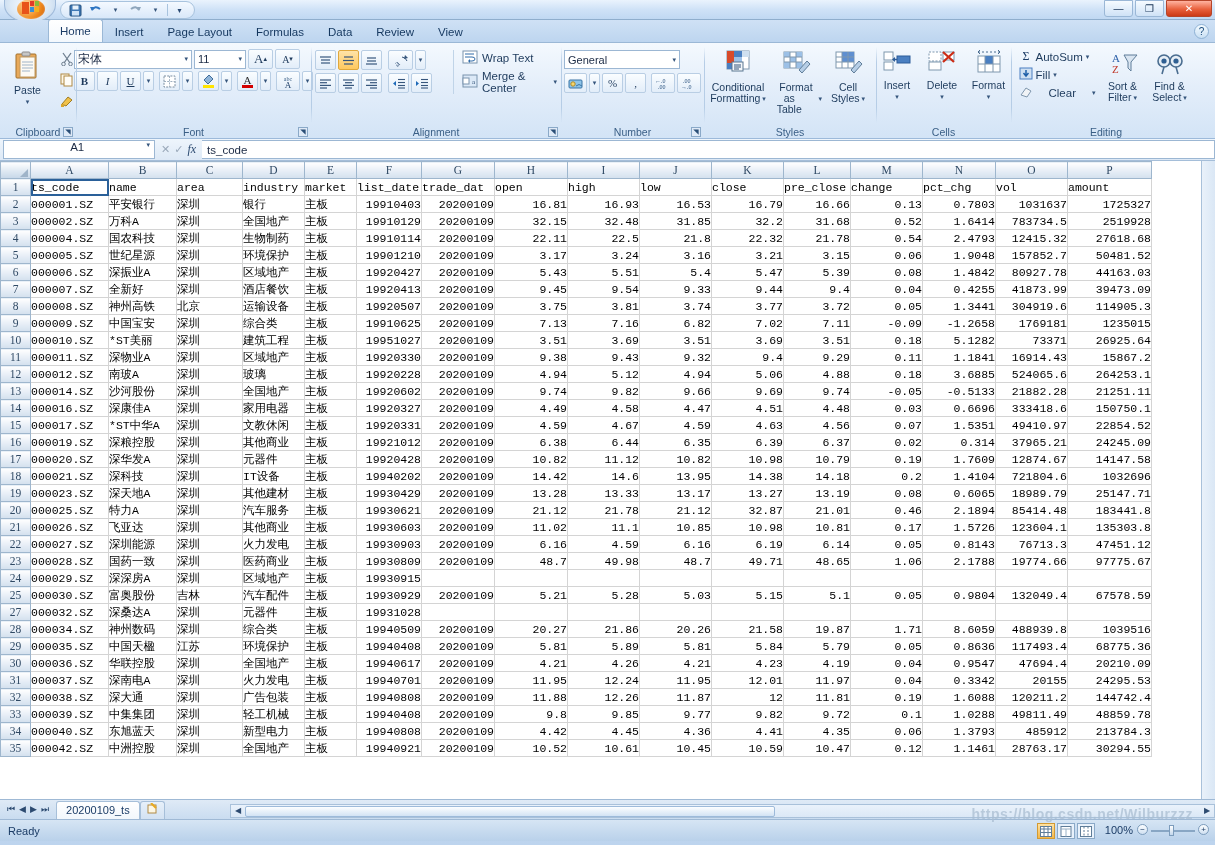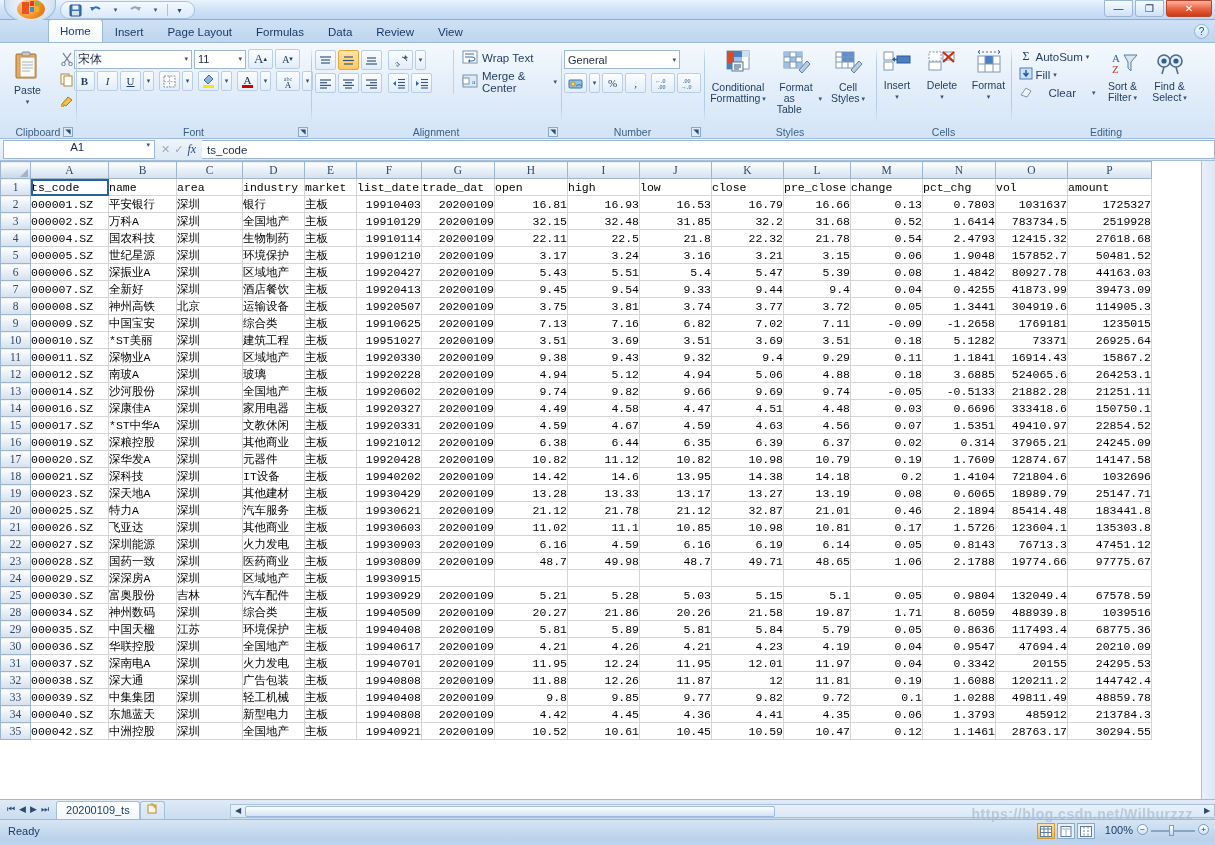--- a/index.html
+++ b/index.html
@@ -1226,20 +1226,39 @@
             <td class="cell num">5.28</td>
             <td class="cell num">5.03</td>
             <td class="cell num">5.15</td>
             <td class="cell num">5.1</td>
             <td class="cell num">0.05</td>
             <td class="cell num">0.9804</td>
             <td class="cell num">132049.4</td>
             <td class="cell num">67578.59</td>
           </tr>
           <tr>
+            <td class="rowhead">27</td>
+            <td class="cell txt">000032.SZ</td>
+            <td class="cell txt cjk">深桑达A</td>
+            <td class="cell txt cjk">深圳</td>
+            <td class="cell txt cjk">元器件</td>
+            <td class="cell txt cjk">主板</td>
+            <td class="cell num">19931028</td>
+            <td class="cell txt"></td>
+            <td class="cell txt"></td>
+            <td class="cell txt"></td>
+            <td class="cell txt"></td>
+            <td class="cell txt"></td>
+            <td class="cell txt"></td>
+            <td class="cell txt"></td>
+            <td class="cell txt"></td>
+            <td class="cell txt"></td>
+            <td class="cell txt"></td>
+          </tr>
+          <tr>
             <td class="rowhead">28</td>
             <td class="cell txt">000034.SZ</td>
             <td class="cell txt cjk">神州数码</td>
             <td class="cell txt cjk">深圳</td>
             <td class="cell txt cjk">综合类</td>
             <td class="cell txt cjk">主板</td>
             <td class="cell num">19940509</td>
             <td class="cell num">20200109</td>
             <td class="cell num">20.27</td>
             <td class="cell num">21.86</td>

